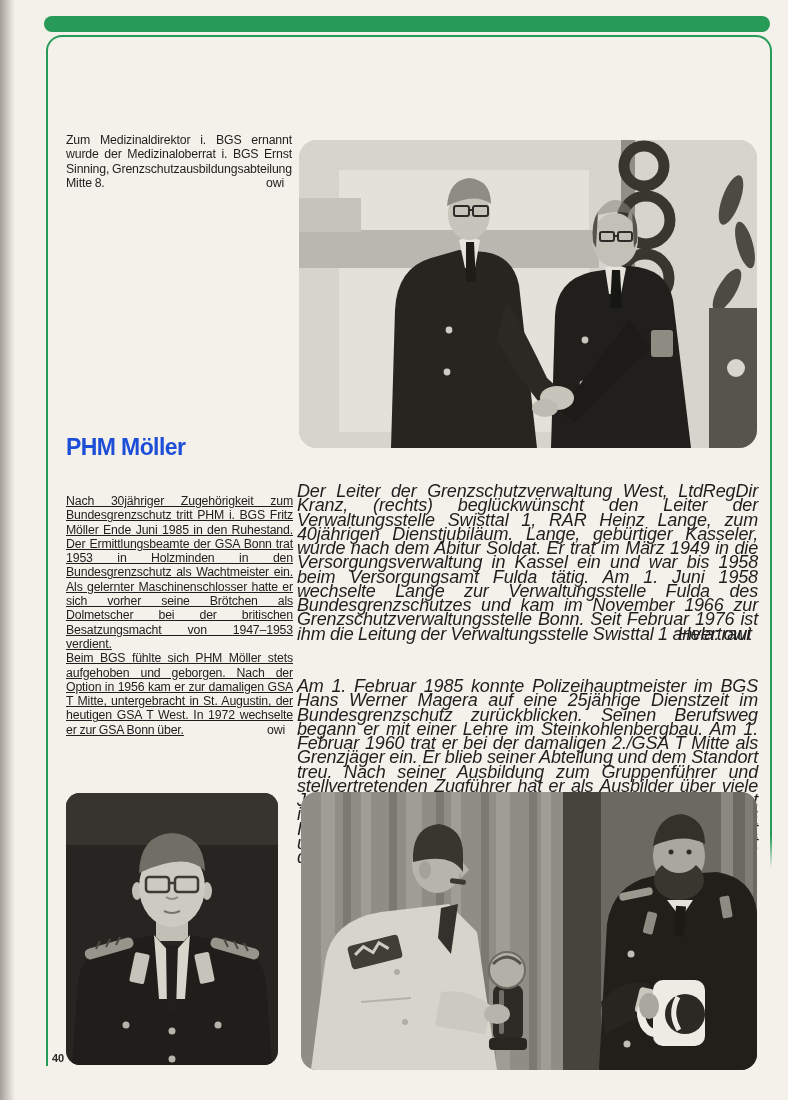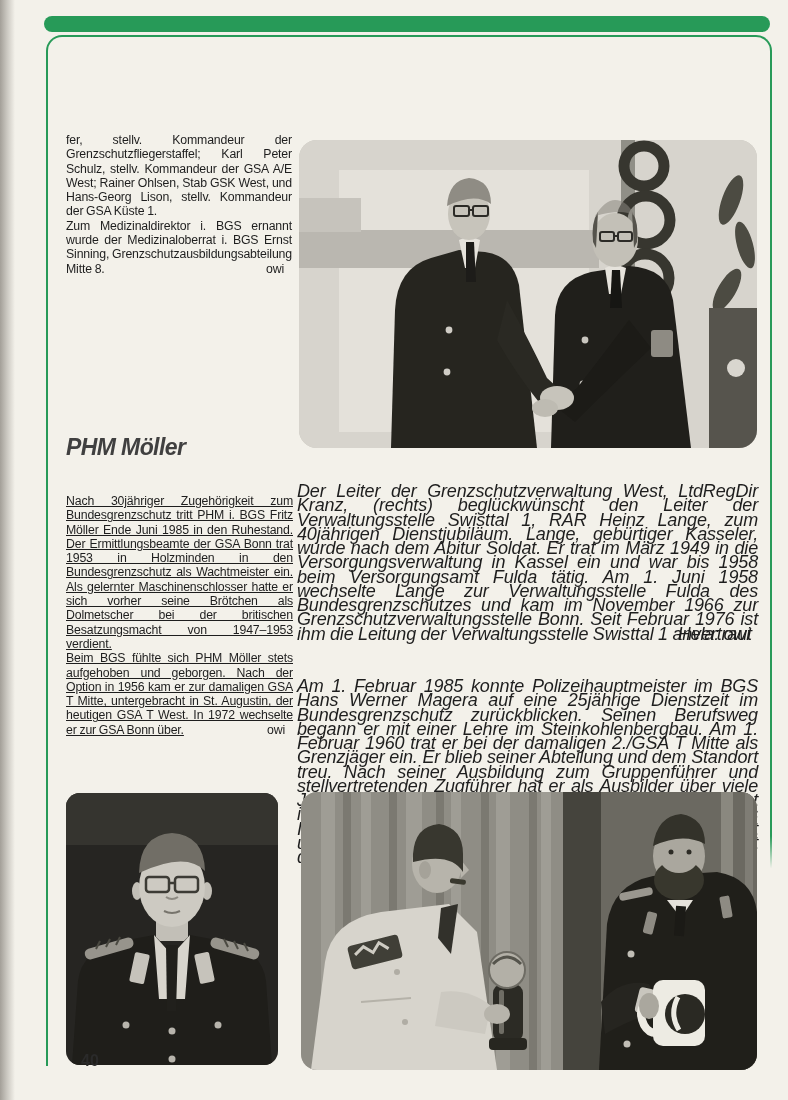--- a/index.html
+++ b/index.html
@@ -30,53 +30,52 @@
   }
   .bodytext{
     font-size:12.3px;line-height:14.3px;text-align:justify;
     letter-spacing:-0.15px;word-spacing:-0.5px;
   }
   .bodytext p{margin:0;}
   .sig-line{position:relative;}
   .sig{position:absolute;right:8px;bottom:0;font-style:normal;}
   .headline{
     position:absolute;left:66px;top:434px;width:240px;
-    font-size:23px;line-height:26px;font-weight:bold;font-style:italic;
-    letter-spacing:-0.6px;color:#404040;
+    font-size:23px;line-height:26px;font-weight:bold;
+    letter-spacing:-0.6px;color:#1d4ed8;
   }
   .news-block{position:absolute;left:66px;top:133px;width:226px;}
   .article-block{position:absolute;left:66px;top:494px;width:227px;text-decoration:underline;}
   .caption{
     font-style:italic;font-size:18px;line-height:14.25px;
     text-align:justify;letter-spacing:-0.15px;word-spacing:-0.4px;margin-top:28px;
   }
   .caption-kranz{position:absolute;left:297px;top:456px;width:461px;}
   .caption-magera{position:absolute;left:297px;top:651px;width:461px;}
   .photo{
     position:absolute;overflow:hidden;background:#c9c6bf;z-index:5;
   }
   .photo svg{display:block;}
   #photo-handshake{left:299px;top:140px;width:458px;height:308px;border-radius:18px;}
   #photo-moeller{left:66px;top:793px;width:212px;height:272px;border-radius:14px;}
   #photo-magera{left:301px;top:792px;width:456px;height:278px;border-radius:16px;}
   .page-num{
     position:absolute;left:52px;top:1052px;
-    font-size:16px;font-weight:bold;color:#2a2a2a;z-index:6;margin-left:29px;
+    font-size:11px;font-weight:bold;color:#2a2a2a;z-index:6;
   }
 </style>
 </head>
 <body>
 
 <div class="scan-edge"></div>
 <div class="green-bar"></div>
 <div class="green-frame"></div>
 <div class="frame-fade"></div>
 
 <div class="news-block bodytext">
-  <p>fer, stellv. Kommandeur der Grenzschutzfliegerstaffel; Karl Peter Schulz, stellv. Kommandeur der GSA A/E West; Rainer Ohlsen, Stab GSK West, und Hans-Georg Lison, stellv. Kommandeur der GSA Küste 1.</p>
   <p class="sig-line">
     <span>Zum Medizinaldirektor i. BGS ernannt wurde der Medizinaloberrat i. BGS Ernst Sinning, Grenzschutzausbildungsabteilung Mitte 8.</span>
     <span class="sig">owi</span>
   </p>
 </div>
 
 <div class="headline">
   <span>PHM Möller</span><br>
 </div>
 

